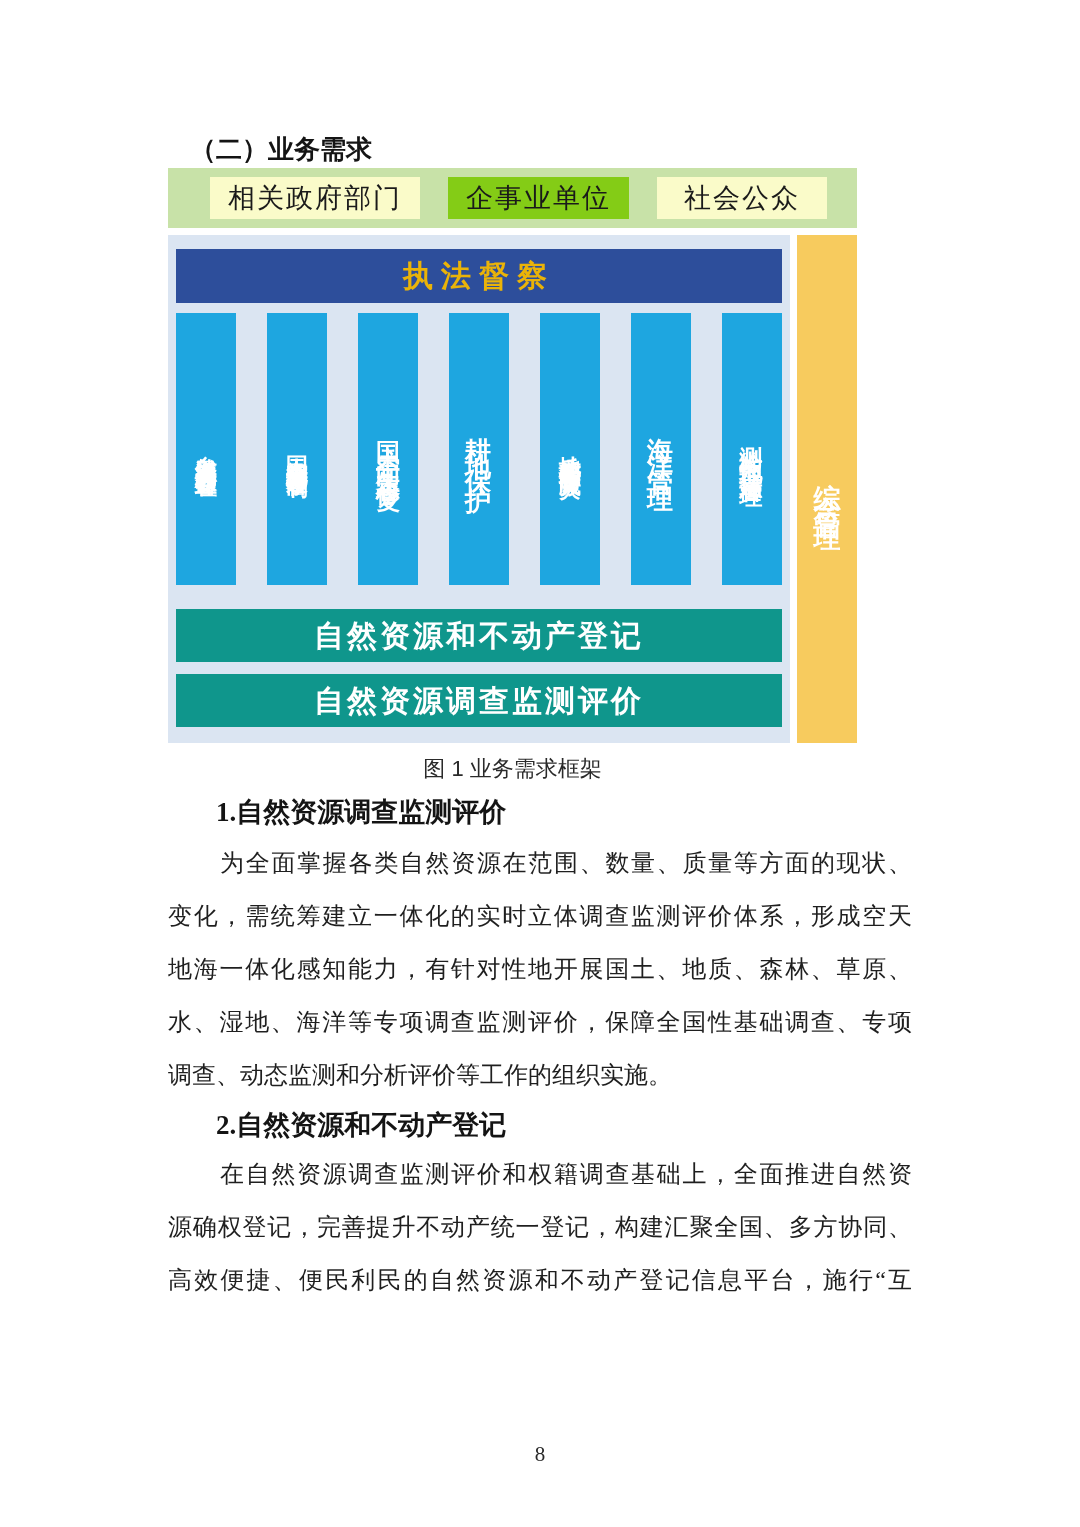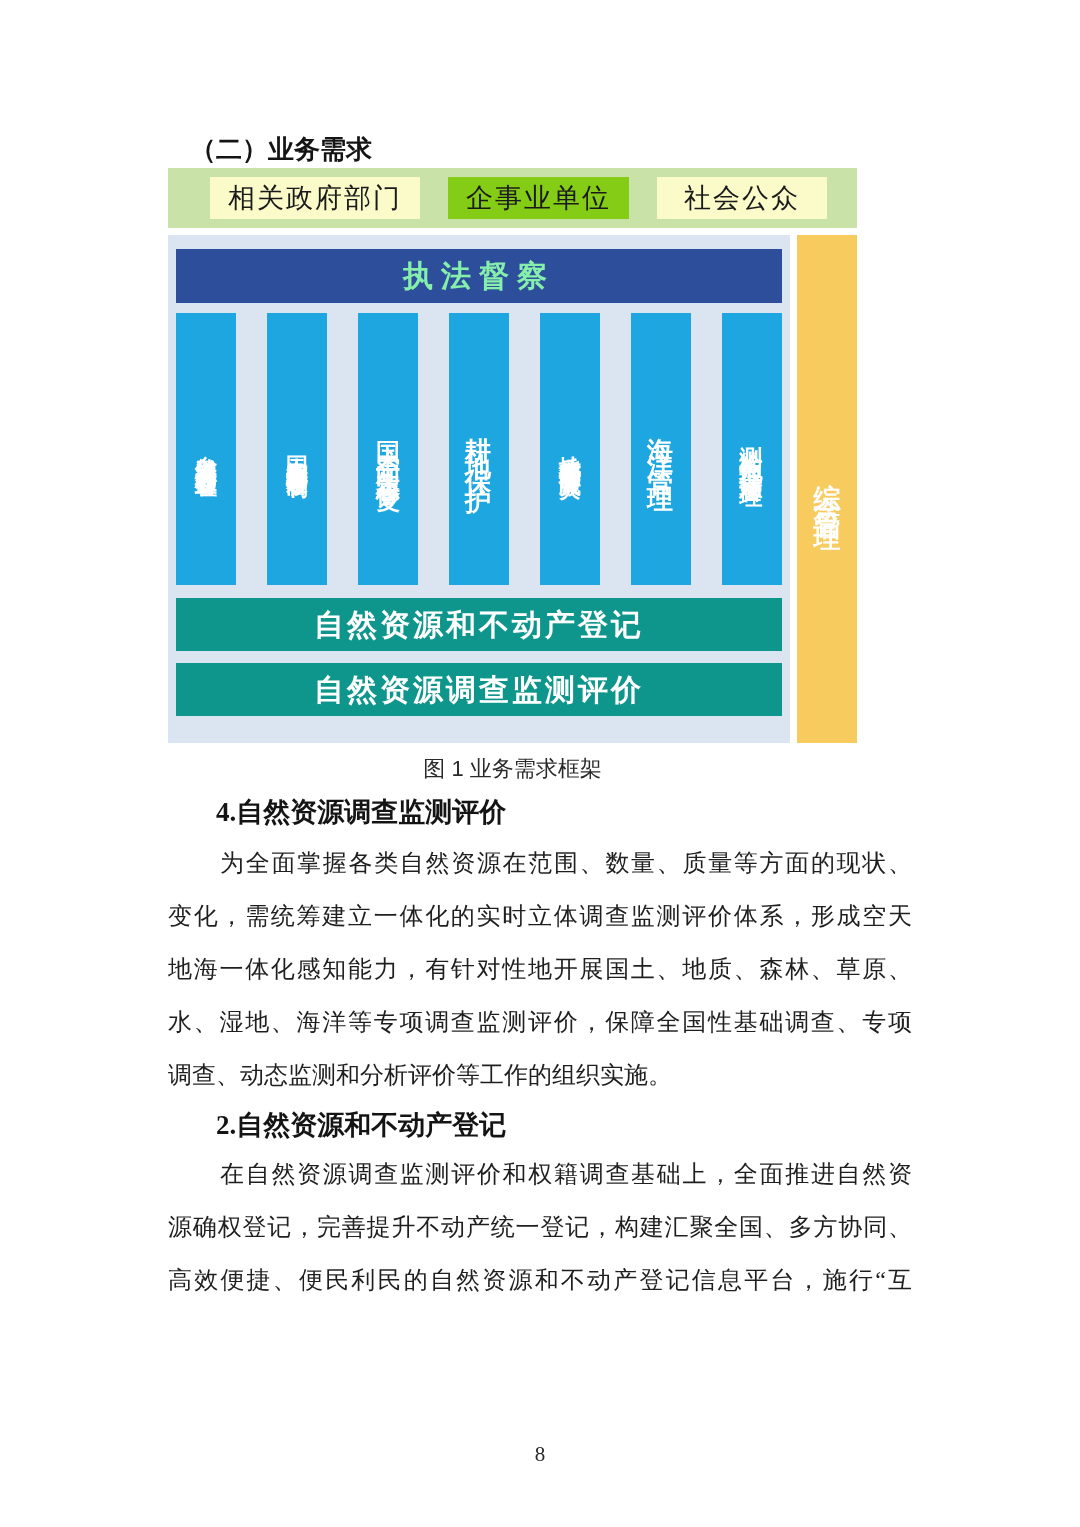--- a/index.html
+++ b/index.html
@@ -33,40 +33,40 @@
     font-size:27px; letter-spacing:2px; color:#1a1a1a; box-sizing:border-box;
   }
   .top-box.w1 { min-width:190px; }
   .top-box.w2 { min-width:165px; }
   .top-box.w3 { min-width:170px; }
 
   .fig-body { display:flex; margin-top:7px; height:508px; }
   .fig-main { flex:1; padding:8px; box-sizing:border-box; }
   .law-bar {
     margin-top:6px; height:54px; line-height:54px; text-align:center;
-    color:#86efac; font-size:30px; font-weight:bold; letter-spacing:8px;
+    color:#eab308; font-size:30px; font-weight:bold; letter-spacing:8px;
     font-family:"Liberation Sans","DejaVu Sans",sans-serif;
   }
   .cols { margin-top:10px; height:272px; display:flex; justify-content:space-between; }
   .col { width:60px; display:flex; align-items:center; justify-content:center; }
   .col span {
     writing-mode:vertical-rl; text-orientation:upright;
     color:#ffffff; font-weight:bold; font-size:22px; letter-spacing:2px;
     font-family:"Liberation Sans","DejaVu Sans",sans-serif;
   }
   .col:nth-child(3) span { font-size:24px; letter-spacing:7px; }
   .col:nth-child(4) span, .col:nth-child(6) span { font-size:26px; letter-spacing:16px; }
   .col:nth-child(7) span { font-size:23px; letter-spacing:5px; }
 
   .tbar {
     height:53px; line-height:53px; text-align:center; color:#ffffff;
     font-size:30px; font-weight:bold; letter-spacing:3px;
     font-family:"Liberation Sans","DejaVu Sans",sans-serif;
   }
-  .tbar.first { margin-top:13px; }
+  .tbar.first { margin-top:24px; }
   .tbar.second { margin-top:12px; }
 
   .side-col { width:60px; margin-left:7px; display:flex; align-items:center; justify-content:center; }
   .side-col span {
     writing-mode:vertical-rl; text-orientation:upright;
     color:#ffffff; font-weight:bold; font-size:27px; letter-spacing:14px;
     font-family:"Liberation Sans","DejaVu Sans",sans-serif;
   }
 
   .fig-caption {
@@ -140,21 +140,21 @@
         </div>
 
         <div class="side-col" style="background: rgb(247, 203, 94);">
           <span>综合管理</span>
         </div>
       </div>
 
       <div class="fig-caption">图 1  业务需求框架</div>
     </div>
 
-    <div class="section-title">4.自然资源调查监测评价</div>
+    <div class="section-title">1.自然资源调查监测评价</div>
     <div class="para section-body">
       <div class="line indent">为全面掌握各类自然资源在范围、数量、质量等方面的现状、</div>
       <div class="line">变化，需统筹建立一体化的实时立体调查监测评价体系，形成空天</div>
       <div class="line">地海一体化感知能力，有针对性地开展国土、地质、森林、草原、</div>
       <div class="line">水、湿地、海洋等专项调查监测评价，保障全国性基础调查、专项</div>
       <div class="line partial">调查、动态监测和分析评价等工作的组织实施。</div>
     </div>
 
     <div class="section-title second">2.自然资源和不动产登记</div>
     <div class="para section-body second">

